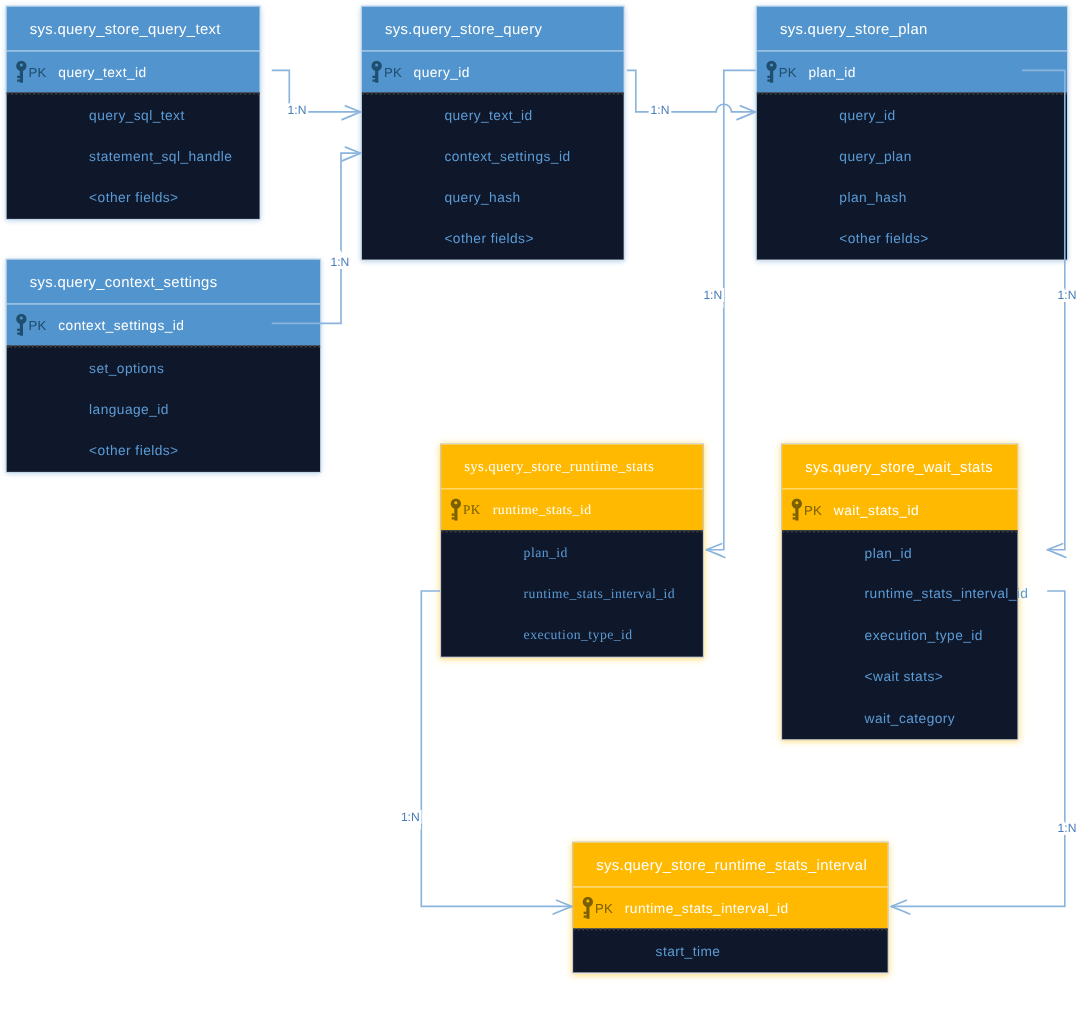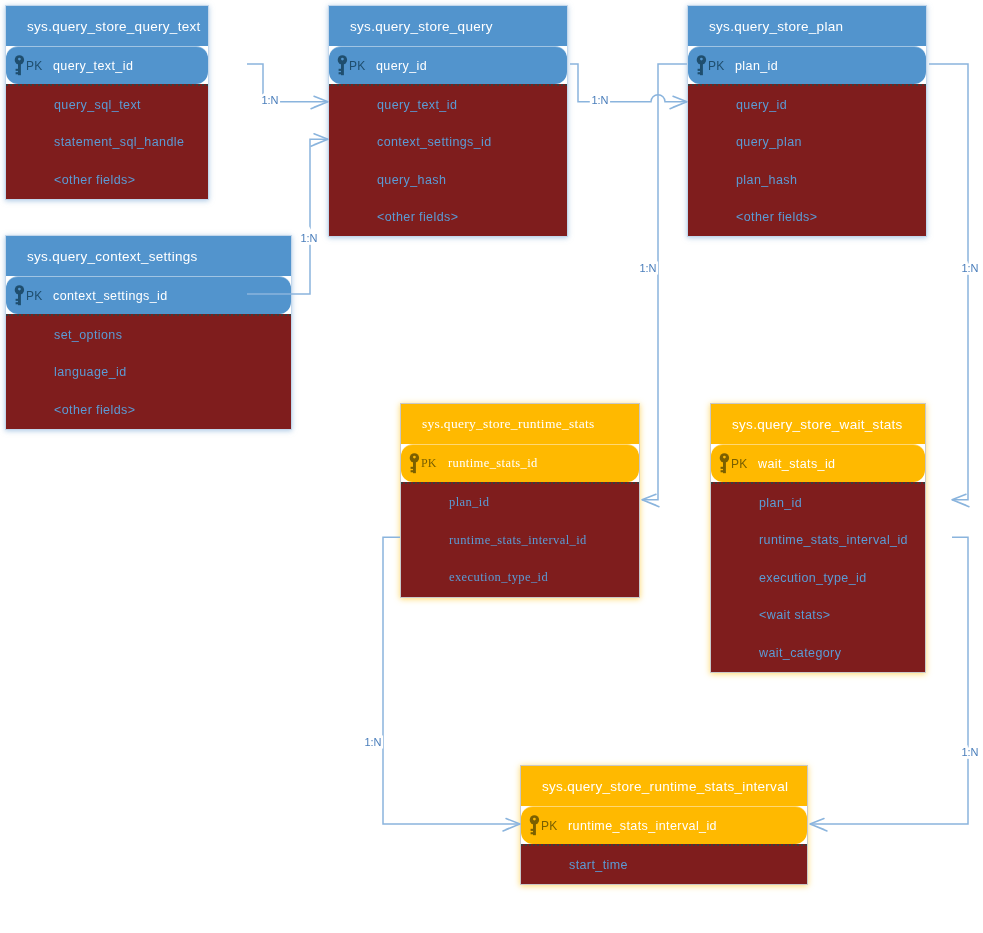--- a/index.html
+++ b/index.html
@@ -2,46 +2,46 @@
 <html><head>
 <meta charset="utf-8">
 <style>
   html,body{margin:0;padding:0;background:#ffffff;}
   #stage{position:relative;width:983px;height:933px;background:#ffffff;overflow:hidden;
          font-family:"Liberation Sans", sans-serif;}
   #connector-layer{position:absolute;left:0;top:0;width:983px;height:933px;pointer-events:none;}
   .entity{position:absolute;box-sizing:border-box;font-family:"Liberation Sans", sans-serif;}
   .entity .t-header{height:40px;display:flex;align-items:center;padding-left:21px;
         color:#ffffff;font-size:13.5px;letter-spacing:.3px;box-sizing:border-box;}
-  .entity .t-pk{height:38px;display:flex;align-items:center;padding-left:7px;box-sizing:border-box;border-radius:12px;}
+  .entity .t-pk{height:38px;display:flex;align-items:center;padding-left:7px;box-sizing:border-box;}
   .entity .t-pk .key-ic{width:13px;height:21px;display:inline-block;flex:0 0 auto;}
   .entity .t-pk .pk-lbl{font-size:12px;width:27px;flex:0 0 auto;letter-spacing:.2px;}
   .entity .t-pk .pk-field{color:#ffffff;font-size:12.5px;letter-spacing:.4px;}
-  .entity .t-body{background:#7f1d1d;border-top:2px dotted #3c3c3c;}
+  .entity .t-body{background:#0f172a;border-top:2px dotted #3c3c3c;padding-left:27px;}
   .entity .t-row{height:37.5px;display:flex;align-items:center;padding-left:48px;
         font-size:12.5px;letter-spacing:.4px;box-sizing:border-box;}
   .entity.blue{--hd:#5294cd;--pk:#1f4e6e;
         border:1px solid #c3d7eb;box-shadow:0 1px 5px rgba(110,160,210,.55);}
   .entity.orange{--hd:#ffb900;--pk:#7a6000;
         border:1px solid #c9c9c9;box-shadow:0 1px 6px rgba(255,205,60,.75);}
   .entity .t-header,.entity .t-pk{background:var(--hd);}
   .entity .t-pk{border-top:1px solid rgba(255,255,255,.45);}
   .entity .t-pk .pk-lbl{color:var(--pk);}
   .entity .t-pk .key-ic{color:var(--pk);}
   .conn{stroke:#8ab4dd;stroke-width:1.5;fill:none;}
   .conn-arrow{stroke:#8ab4dd;stroke-width:1.5;fill:none;stroke-linecap:round;stroke-linejoin:round;}
   .conn-label{font-family:"Liberation Sans", sans-serif;font-size:11px;fill:#4a7ebb;
         paint-order:stroke;stroke:#ffffff;stroke-width:5px;text-anchor:middle;}
 </style>
 </head>
 <body>
 
 <div id="stage">
   <div id="entities">
-      <div class="entity blue" style="left: 5px; top: 5px; width: 204px;">
+      <div class="entity blue" style="left: 5px; top: 5px; width: 232px;">
         <div class="t-header">sys.query_store_query_text</div>
         <div class="t-pk">
           <span class="key-ic"><svg viewBox="0 0 13 21" width="13" height="21">
               <circle cx="6.4" cy="4.9" r="4.7" fill="currentColor"></circle>
               <circle cx="6.4" cy="4.1" r="1.4" fill="var(--hd)"></circle>
               <rect x="5" y="8.4" width="2.9" height="11.8" fill="currentColor"></rect>
               <rect x="2.6" y="13.8" width="2.5" height="2.1" fill="currentColor"></rect>
               <rect x="2.6" y="17.2" width="2.5" height="2.1" fill="currentColor"></rect>
             </svg></span>
           <span class="pk-lbl">PK</span>
@@ -66,21 +66,21 @@
           <span class="pk-lbl">PK</span>
           <span class="pk-field">query_id</span>
         </div>
         <div class="t-body">
           <div class="t-row" style="color: rgb(91, 155, 213);">query_text_id</div>
           <div class="t-row" style="color: rgb(91, 155, 213);">context_settings_id</div>
           <div class="t-row" style="color: rgb(91, 155, 213);">query_hash</div>
           <div class="t-row" style="color: rgb(91, 155, 213);">&lt;other fields&gt;</div>
         </div>
       </div>
-      <div class="entity blue" style="left: 687px; top: 5px; width: 240px;">
+      <div class="entity blue" style="left: 687px; top: 5px; width: 284px;">
         <div class="t-header">sys.query_store_plan</div>
         <div class="t-pk">
           <span class="key-ic"><svg viewBox="0 0 13 21" width="13" height="21">
               <circle cx="6.4" cy="4.9" r="4.7" fill="currentColor"></circle>
               <circle cx="6.4" cy="4.1" r="1.4" fill="var(--hd)"></circle>
               <rect x="5" y="8.4" width="2.9" height="11.8" fill="currentColor"></rect>
               <rect x="2.6" y="13.8" width="2.5" height="2.1" fill="currentColor"></rect>
               <rect x="2.6" y="17.2" width="2.5" height="2.1" fill="currentColor"></rect>
             </svg></span>
           <span class="pk-lbl">PK</span>

